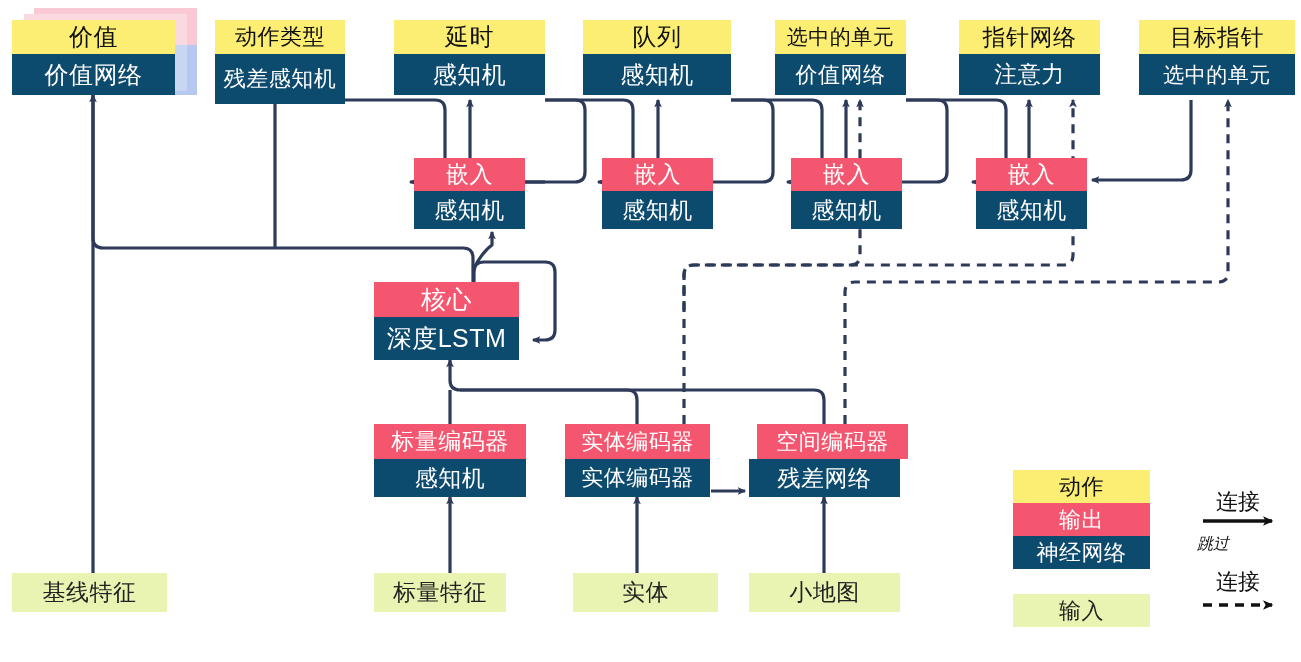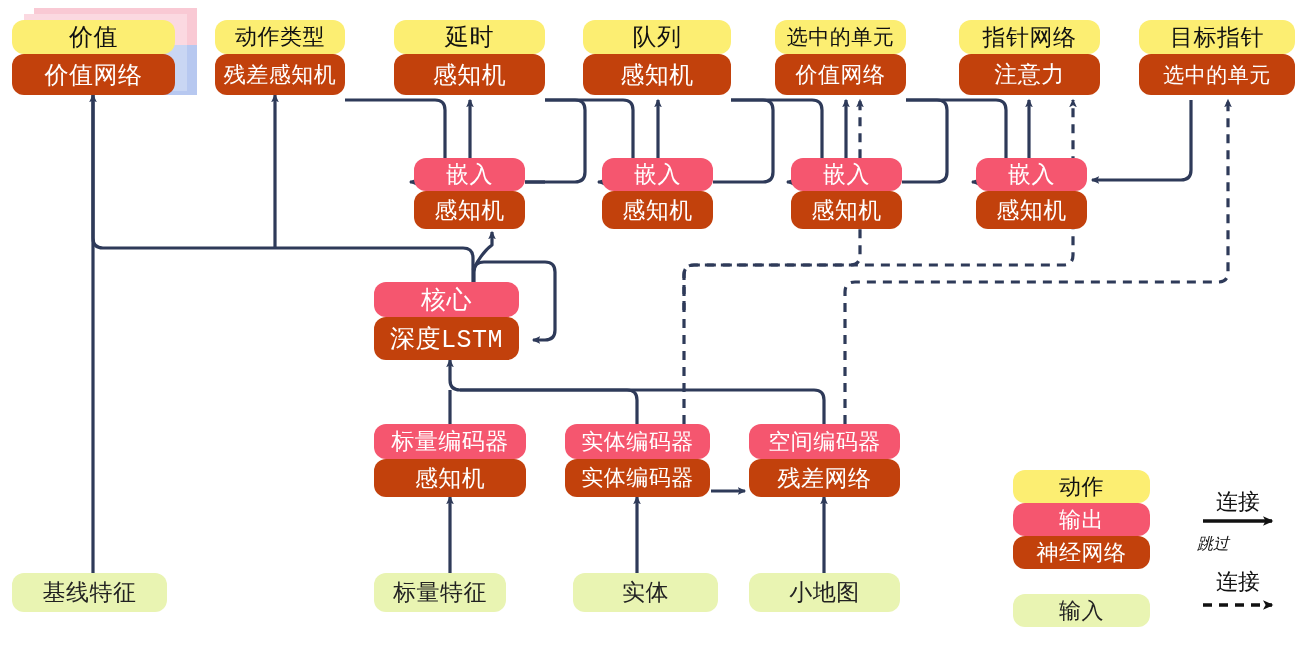--- a/index.html
+++ b/index.html
@@ -2,24 +2,24 @@
 <html><head>
 <meta charset="utf-8">
 <style>
   html,body{margin:0;padding:0;background:#ffffff;}
   #stage{position:relative;width:1301px;height:662px;background:#ffffff;
          font-family:"Liberation Sans","DejaVu Sans",sans-serif;overflow:hidden;}
   svg.wires{position:absolute;left:0;top:0;width:1301px;height:662px;pointer-events:none;}
 
   .node{position:absolute;box-sizing:border-box;}
   .cell{display:flex;align-items:center;justify-content:center;
-        box-sizing:border-box;white-space:nowrap;letter-spacing:.5px;border-radius:12px;}
+        box-sizing:border-box;white-space:nowrap;letter-spacing:.5px;}
   .cell.act{background:#FCEE72;color:#111111;}
   .cell.out{background:#F5566F;color:#ffffff;}
-  .cell.net{background:#c2410c;color:#ffffff;font-family:Liberation Mono, monospace;}
+  .cell.net{background:#0c4a6e;color:#ffffff;}
   .cell.inp{background:#E9F4B2;color:#222222;}
 
   .ghost{position:absolute;box-sizing:border-box;}
   .ghost.g1{background:#F9C9D4;}
   .ghost.g2{background:#B7C8F0;}
   .ghost.g3{background:#FBD9E1;}
   .ghost.g4{background:#C9D6F3;}
 
   .legend{position:absolute;}
   .legend .cell{width:137px;}
@@ -105,21 +105,21 @@
     <div class="ghost g1" style="left:22px;top:-12px;width:163px;height:37px;"></div>
     <div class="ghost g2" style="left:22px;top:25px;width:163px;height:50px;"></div>
     <div class="ghost g3" style="left:12px;top:-6px;width:163px;height:31px;"></div>
     <div class="ghost g4" style="left:12px;top:25px;width:163px;height:46px;"></div>
     <div class="cell act" style="position:relative;width:163px;height:34px;font-size:24px;">价值</div>
     <div class="cell net" style="position:relative;width:163px;height:41px;font-size:24px;">价值网络</div>
   </div>
 
   <div class="node" style="left:215px;top:20px;">
     <div class="cell act" style="width:130px;height:34px;font-size:22px;">动作类型</div>
-    <div class="cell net" style="width:130px;height:41px;font-size:22px;">残差感知机</div>
+    <div class="cell net" style="width:130px;height:50px;font-size:22px;">残差感知机</div>
   </div>
 
   <div class="node" style="left:394px;top:20px;">
     <div class="cell act" style="width:151px;height:34px;font-size:24px;">延时</div>
     <div class="cell net" style="width:151px;height:41px;font-size:24px;">感知机</div>
   </div>
 
   <div class="node" style="left:583px;top:20px;">
     <div class="cell act" style="width:148px;height:34px;font-size:24px;">队列</div>
     <div class="cell net" style="width:148px;height:41px;font-size:24px;">感知机</div>
@@ -164,21 +164,21 @@
 
   <div class="node" style="left:374px;top:424px;">
     <div class="cell out" style="width:152px;height:35px;font-size:23px;">标量编码器</div>
     <div class="cell net" style="width:152px;height:38px;font-size:23px;">感知机</div>
   </div>
   <div class="node" style="left:565px;top:424px;">
     <div class="cell out" style="width:145px;height:35px;font-size:22px;">实体编码器</div>
     <div class="cell net" style="width:145px;height:38px;font-size:22px;">实体编码器</div>
   </div>
   <div class="node" style="left:749px;top:424px;">
-    <div class="cell out" style="width:151px;height:35px;font-size:22px;">空间编码器</div>
+    <div class="cell out" style="width:151px;height:35px;font-size:22px;margin-left:8px;">空间编码器</div>
     <div class="cell net" style="width:151px;height:38px;font-size:23px;">残差网络</div>
   </div>
 
   <div class="cell inp node" style="left:12px;top:573px;width:155px;height:39px;font-size:23px;">基线特征</div>
   <div class="cell inp node" style="left:374px;top:573px;width:132px;height:39px;font-size:23px;">标量特征</div>
   <div class="cell inp node" style="left:565px;top:573px;width:145px;height:39px;font-size:23px;margin-left:8px;">实体</div>
   <div class="cell inp node" style="left:749px;top:573px;width:151px;height:39px;font-size:23px;">小地图</div>
 
   <div class="legend" style="left:1013px;top:470px;">
     <div class="cell act" style="height:33px;font-size:22px;">动作</div>

